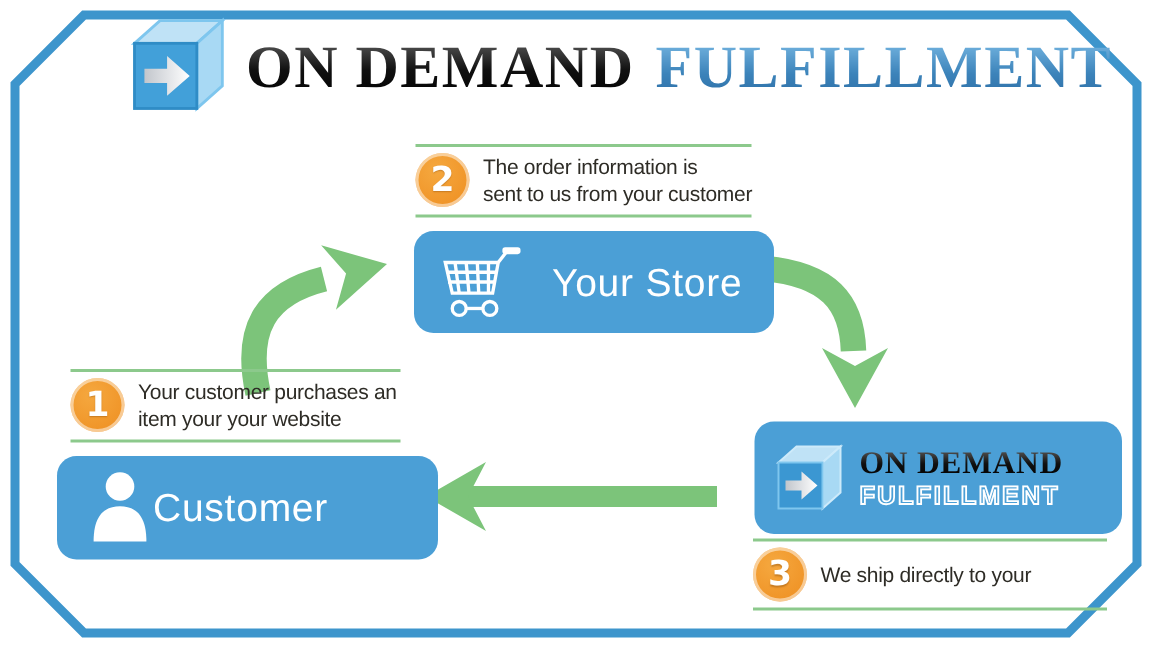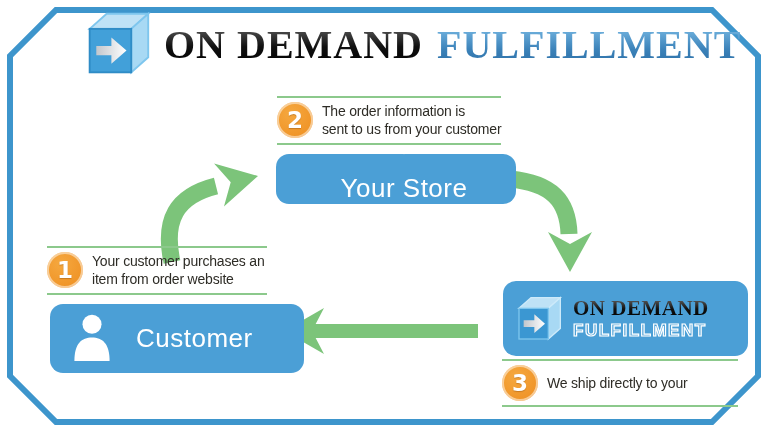--- a/index.html
+++ b/index.html
@@ -29,22 +29,22 @@
          display:flex;align-items:center;justify-content:center;
          color:#fff;font-weight:bold;font-size:23px;font-family:"DejaVu Sans",sans-serif;
          text-shadow:0 1px 1px rgba(120,60,0,0.35);}
   .ann-text{font-size:14px;line-height:1.32;color:#2e2c26;white-space:nowrap;
          letter-spacing:-0.2px;}
 
   
   .node{background:#4b9fd6;border-radius:13px;display:flex;align-items:center;
         color:#fff;}
   .node-label{font-size:26px;letter-spacing:0.5px;color:#fff;}
-  .store-box{left:276px;top:154px;width:224px;height:50px;gap:18px;padding-left:16px;flex-direction:column;}
-  .customer-box{left:38px;top:304px;width:234px;height:69px;gap:22px;padding-left:20px;margin-left:12px;}
+  .store-box{left:276px;top:154px;width:224px;height:68px;gap:18px;padding-left:16px;}
+  .customer-box{left:38px;top:304px;width:234px;height:69px;padding-left:20px;}
   .fulfill-box{left:503px;top:281px;width:233px;height:75px;gap:10px;padding-left:12px;}
   .fulfill-text{display:flex;flex-direction:column;line-height:1.05;}
   .fulfill-dark{font-family:"Liberation Serif",serif;font-weight:bold;font-size:21px;
         letter-spacing:0.5px;}
   .fulfill-outline{font-family:"Liberation Sans",sans-serif;font-weight:bold;
         font-size:17px;letter-spacing:1.5px;color:transparent;
         -webkit-text-stroke:1.2px #ffffff;margin-top:3px;}
 
   .ann1{left:47px;top:246px;width:220px;}
   .ann2{left:277px;top:96px;width:224px;}
@@ -124,21 +124,21 @@
     </svg>
     <span class="node-label">Your Store</span>
   </div>
 
   <div class="abs ann ann1">
     <div class="ann-line"></div>
     <div class="ann-row">
       <div class="badge">1</div>
       <div class="ann-text">
         <div>Your customer purchases an</div>
-        <div>item from order website</div>
+        <div>item your your website</div>
       </div>
     </div>
     <div class="ann-line"></div>
   </div>
 
   <div class="abs node customer-box">
     <svg width="44" height="54" viewBox="0 0 60 72">
       <circle cx="30" cy="16" r="13" fill="#ffffff"></circle>
       <path d="M6,66 C6,42 16,34 30,34 C44,34 54,42 54,66 Z" fill="#ffffff"></path>
     </svg>

